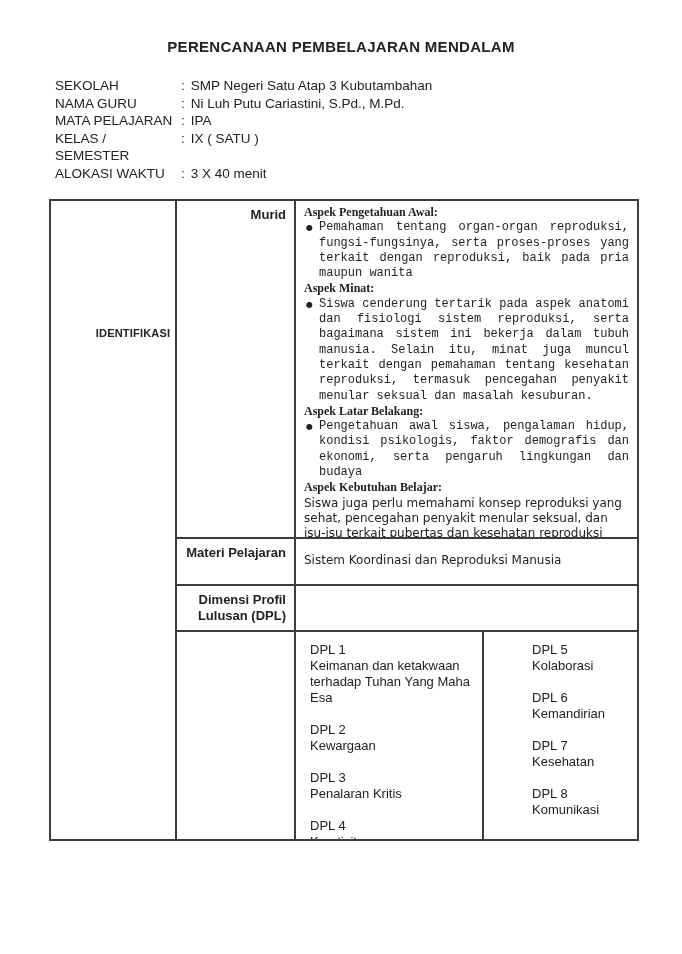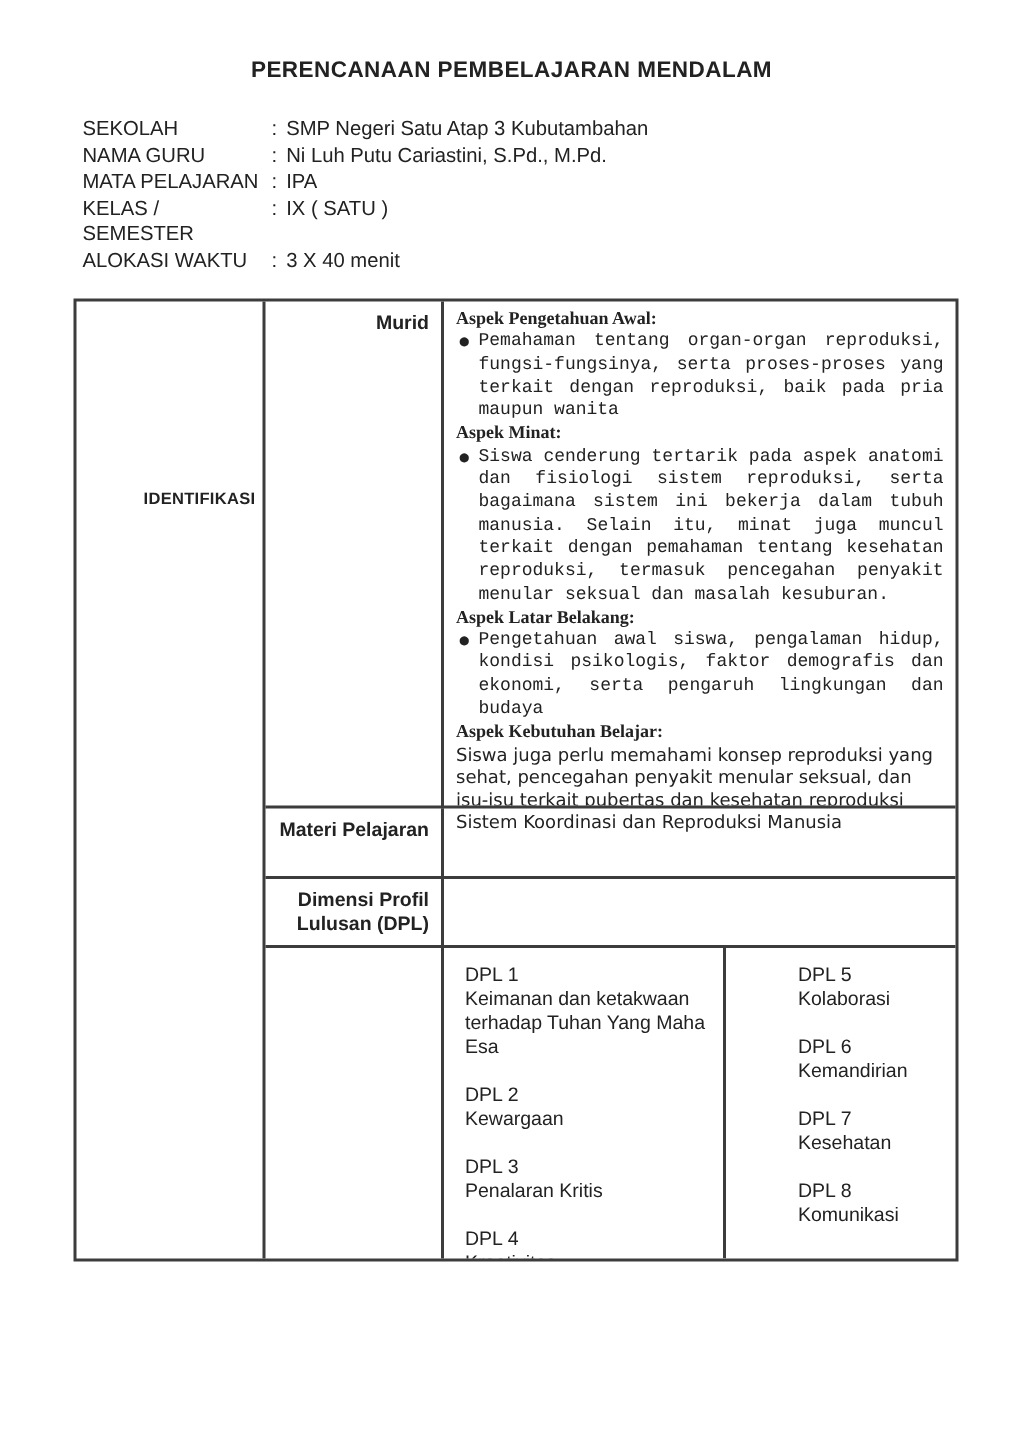--- a/index.html
+++ b/index.html
@@ -75,21 +75,21 @@
   .bullet {
     width: 15px; flex-shrink: 0;
     font-size: 8px; line-height: 15.3px;
     padding-left: 2px;
   }
   .bullet-text { flex: 1; text-align: justify; font-family: Liberation Mono, monospace; }
   .plain-text { text-align: left; }
   .c-materi-label { grid-column: 2; grid-row: 2; }
   .c-materi-value {
     grid-column: 3; grid-row: 2;
-    padding: 2px 8px;
+    padding: 14px 8px;
     font-family: "DejaVu Sans", sans-serif;
     font-size: 12px; line-height: 15.3px;
   }
   .c-dim-label { grid-column: 2; grid-row: 3; }
   .c-dim-value { grid-column: 3; grid-row: 3; }
   .c-empty { grid-column: 2; grid-row: 4; }
   .c-dpl { grid-column: 3; grid-row: 4; display: flex; }
   .dpl-col {
     font-size: 13px;
     line-height: 16px;

